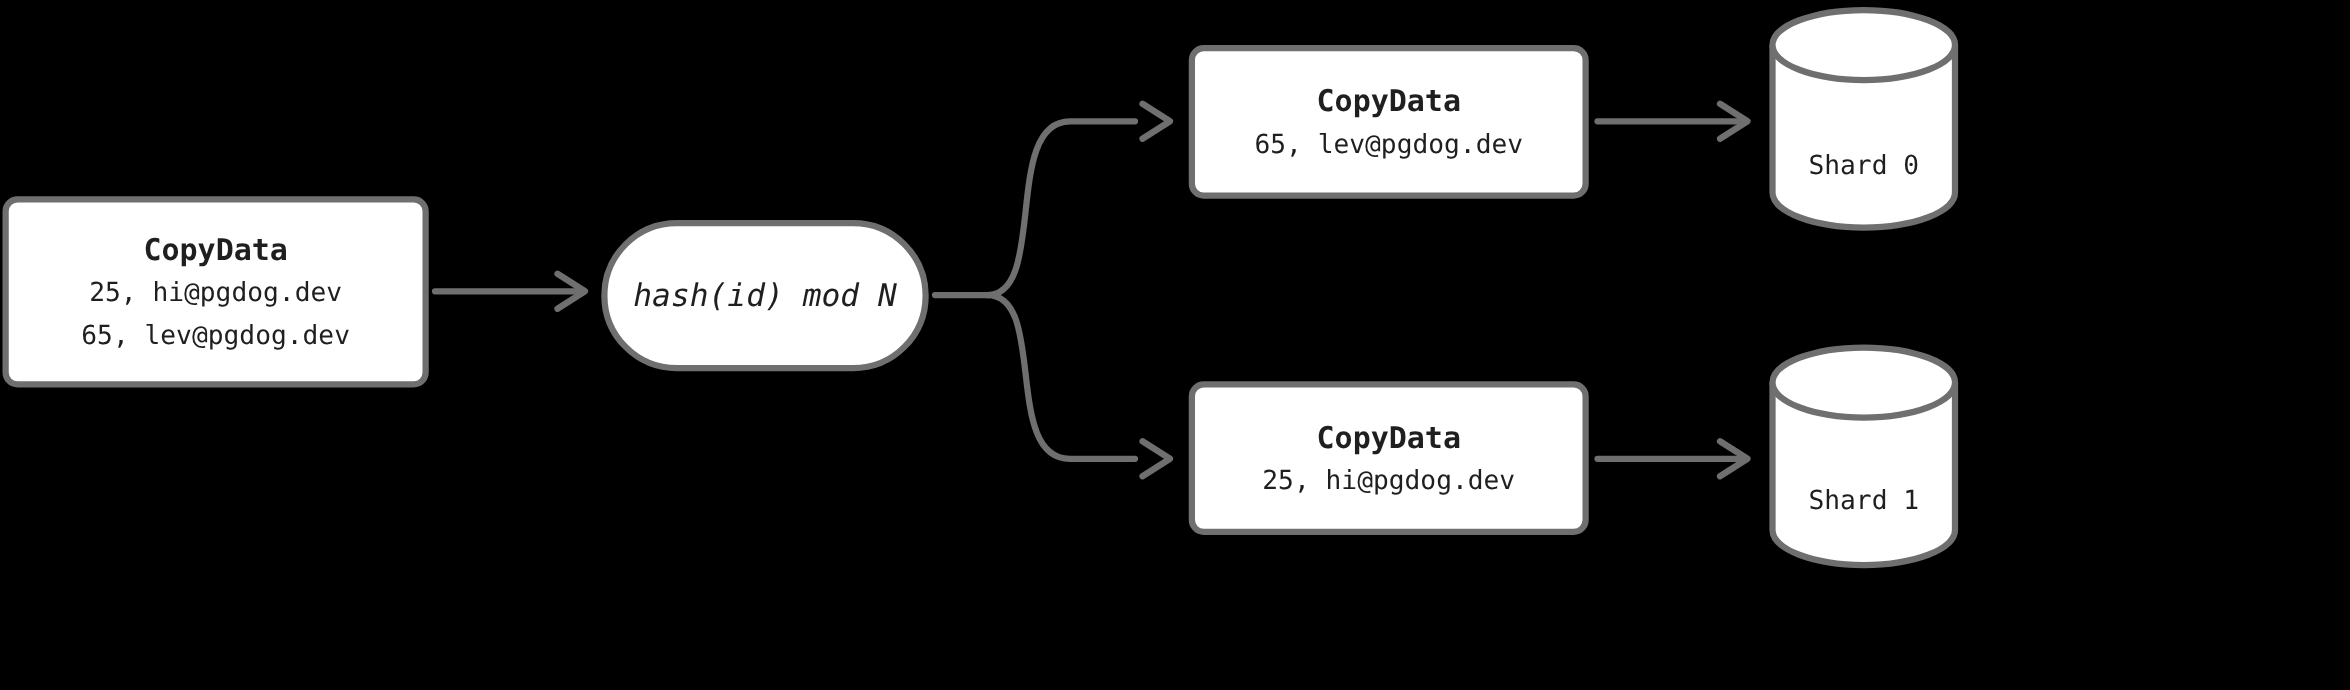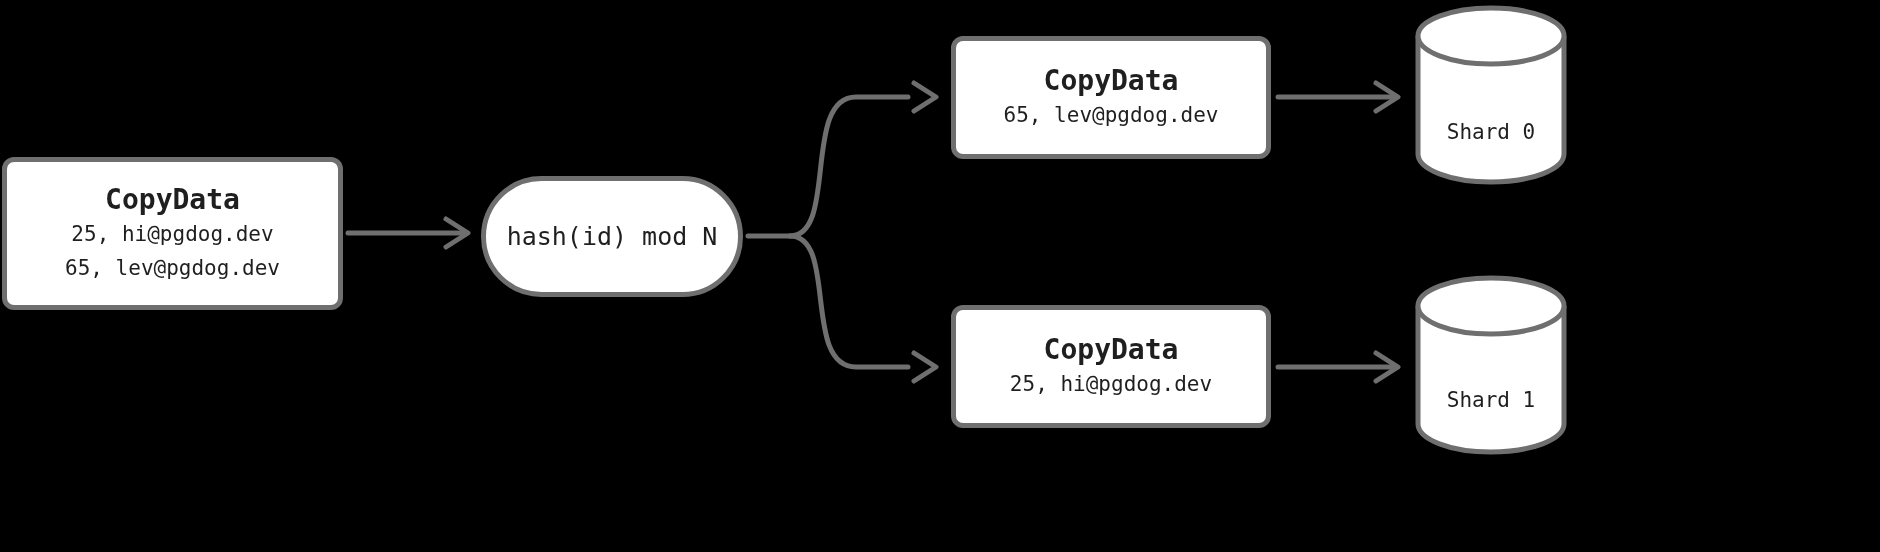--- a/index.html
+++ b/index.html
@@ -48,24 +48,24 @@
     background: var(--node-fill);
     border: 5px solid var(--stroke);
     color: var(--text);
     display: flex;
     flex-direction: column;
     align-items: center;
     justify-content: center;
     text-align: center;
   }
   .box { border-radius: 12px; }
-  .pill { border-radius: 70px; }
+  .pill { border-radius: 70px; font-style: italic; }
   .title {
     font-weight: bold;
-    font-size: 28px;
+    font-size: 24px;
     line-height: 34px;
   }
   .row {
     font-size: 21px;
     line-height: 34px;
   }
   .pill .row {
     font-size: 25px;
     font-weight: 500;
   }

